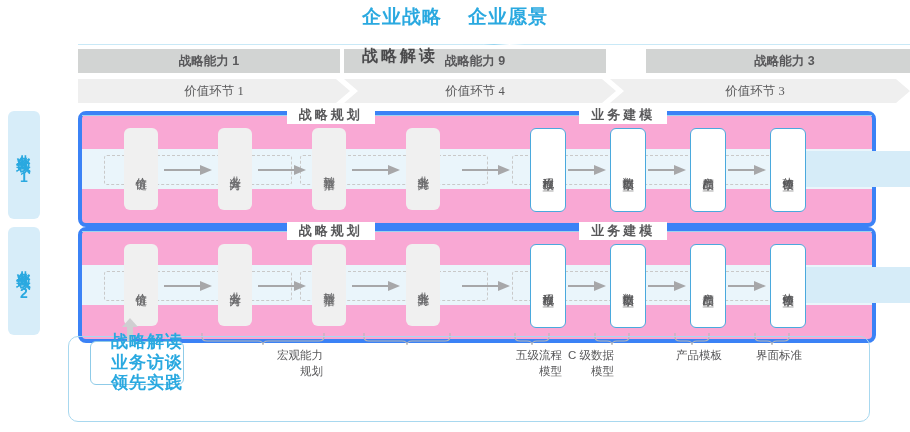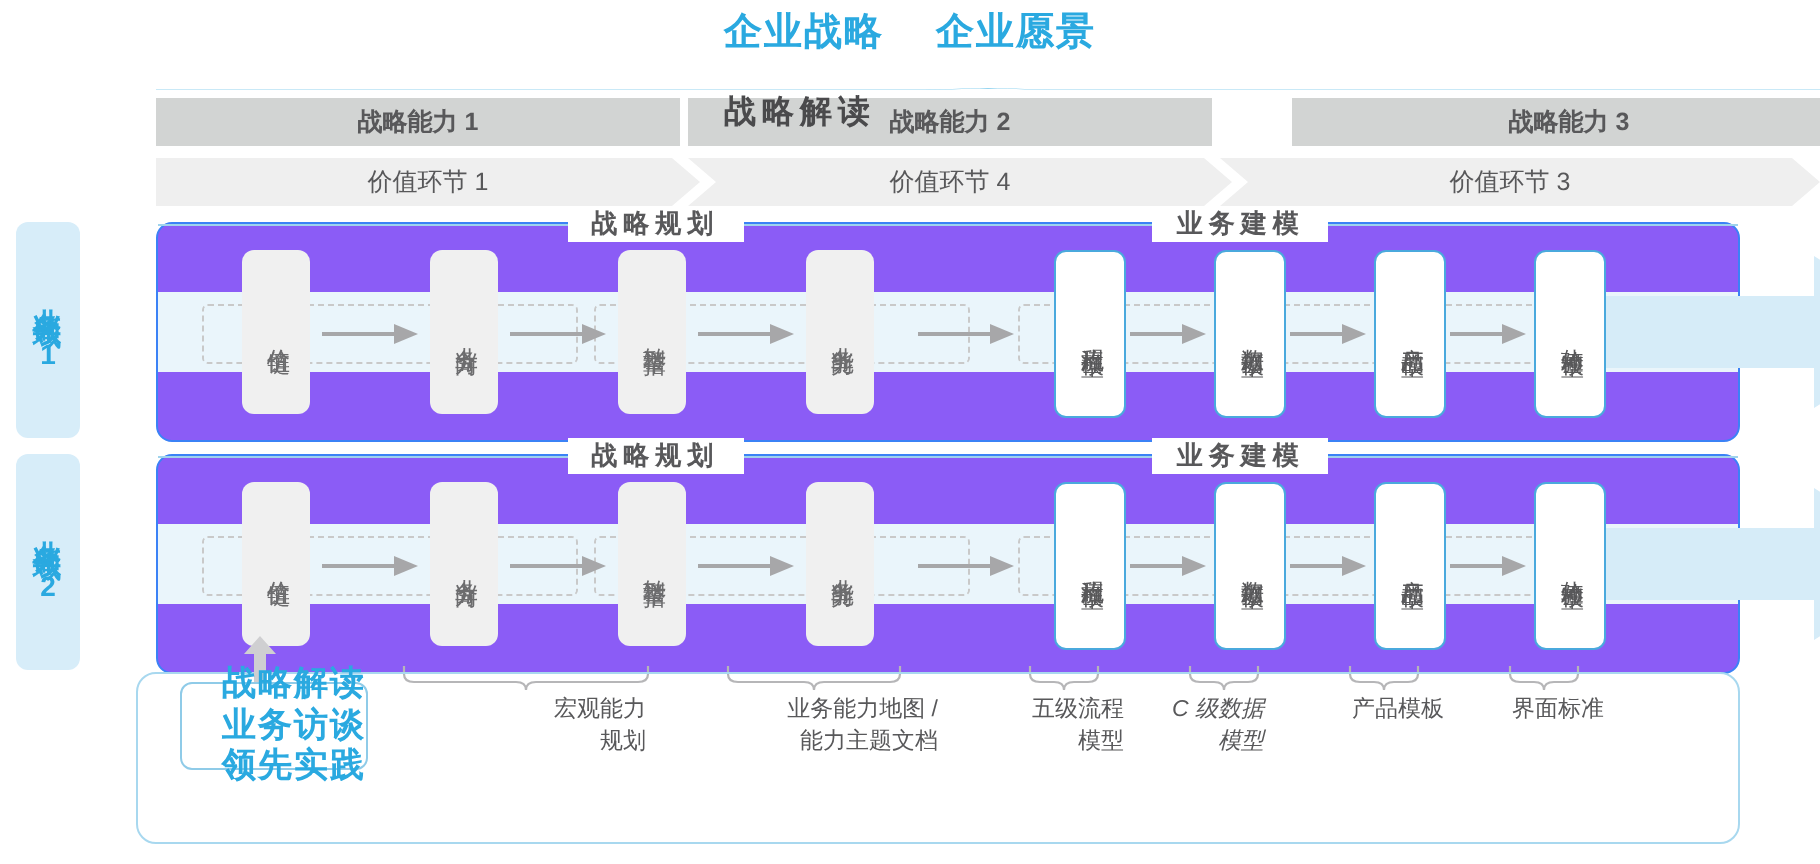--- a/index.html
+++ b/index.html
@@ -29,21 +29,21 @@
   .cap-cell{
     position:absolute;top:0;height:24px;background:#d2d4d3;
     display:flex;align-items:center;justify-content:center;
     font-size:12.5px;font-weight:bold;color:#58585a;
   }
   .cap-cell.c0{left:0px;width:262px;}
   .cap-cell.c1{left:266px;width:262px;}
   .cap-cell.c2{left:532px;width:277px;margin-left:36px;}
 
   
-  .val-band{position:absolute;left:78px;top:79px;width:832px;height:24px;}
+  .val-band{position:absolute;left:78px;top:79px;width:832px;height:24px;font-family:Liberation Serif, serif;}
   .val-cell{
     position:absolute;top:0;height:24px;background:#efefef;
     display:flex;align-items:center;justify-content:center;
     font-size:12.5px;color:#58585a;
   }
   .val-cell.v0{left:0px;width:272px;
     clip-path:polygon(0 0,258px 0,272px 12px,258px 24px,0 24px);}
   .val-cell.v1{left:266px;width:272px;
     clip-path:polygon(0 0,258px 0,272px 12px,258px 24px,0 24px,14px 12px);}
   .val-cell.v2{left:532px;width:300px;
@@ -60,21 +60,21 @@
     writing-mode:vertical-rl;text-orientation:upright;
     font-size:14px;font-weight:bold;color:#2aa9e0;letter-spacing:2px;
     line-height:1;
   }
   .domain-tag.d1{top:111px;height:108px;}
   .domain-tag.d2{top:227px;height:108px;}
 
   
   .row{
     position:absolute;left:78px;width:790px;
-    border:1px solid #3b82f6;border-radius:8px;background:#8b5cf6;
+    border:4px solid #3b82f6;border-radius:8px;background:#f9a8d4;
   }
   .row.r1{top:111px;height:108px;}
   .row.r2{top:227px;height:108px;}
 
   .row-head{
     position:absolute;top:-9px;left:0;width:790px;height:18px;
     display:flex;align-items:center;pointer-events:none;
   }
   .head-line{flex:1;height:1px;background:#9fd3ec;}
   .head-label{
@@ -145,21 +145,21 @@
     <span class="title-text">企业战略</span>
     <span class="title-text">企业愿景</span>
   </div>
 
   <svg class="title-rule" viewBox="0 0 832 12" preserveAspectRatio="none">
     <path d="M0 11 L385 11 L416 1 L447 11 L832 11" fill="none" stroke="#2aa9e0" stroke-width="1.4"></path>
   </svg>
 
   <div class="cap-band">
     <div class="cap-cell c0">战略能力 1</div>
-    <div class="cap-cell c1">战略能力 2</div>
+    <div class="cap-cell c1">战略能力 9</div>
     <div class="cap-cell c2">战略能力 3</div>
   </div>
 
   <div class="val-band">
     <div class="val-cell v0">
         <span>价值环节 1</span>
       </div>
     <div class="val-cell v1">
         <span>价值环节 4</span>
       </div>
@@ -341,25 +341,23 @@
   </svg>
   <svg class="brace" style="left:673px;top:333px;width:38px;height:13px;" viewBox="0 0 38 13">
     <path d="M2 0 L2 4 Q2 8 7 8 L14 8 Q19 8 19 12 Q19 8 24 8 L31 8 Q36 8 36 4 L36 0" fill="none" stroke="#b6b6b8" stroke-width="1.1"></path>
   </svg>
   <svg class="brace" style="left:753px;top:333px;width:38px;height:13px;" viewBox="0 0 38 13">
     <path d="M2 0 L2 4 Q2 8 7 8 L14 8 Q19 8 19 12 Q19 8 24 8 L31 8 Q36 8 36 4 L36 0" fill="none" stroke="#b6b6b8" stroke-width="1.1"></path>
   </svg>
 
   <div class="blabel" style="left:203px;top:348px;width:120px;white-space:pre-line;">宏观能力
 规划</div>
-  <div class="blabel" style="left:345px;top:348px;width:124px;white-space:pre-line;">业务能力地图 /
-能力主题文档</div>
   <div class="blabel" style="left:502px;top:348px;width:60px;white-space:pre-line;">五级流程
 模型</div>
-  <div class="blabel" style="left:572px;top:348px;width:60px;white-space:pre-line;font-style:italic;">C 级数据
+  <div class="blabel" style="left:554px;top:348px;width:60px;white-space:pre-line;">C 级数据
 模型</div>
   <div class="blabel" style="left:662px;top:348px;width:60px;white-space:pre-line;">产品模板</div>
   <div class="blabel" style="left:742px;top:348px;width:60px;white-space:pre-line;">界面标准</div>
 
   <div class="tool-box"></div>
   <div class="tool-label">战略解读</div>
 
   <svg class="up-arrow" viewBox="0 0 16 26">
     <path d="M5 26 L5 9 L0 9 L8 0 L16 9 L11 9 L11 26 Z" fill="#cfcfd1"></path>
   </svg>

